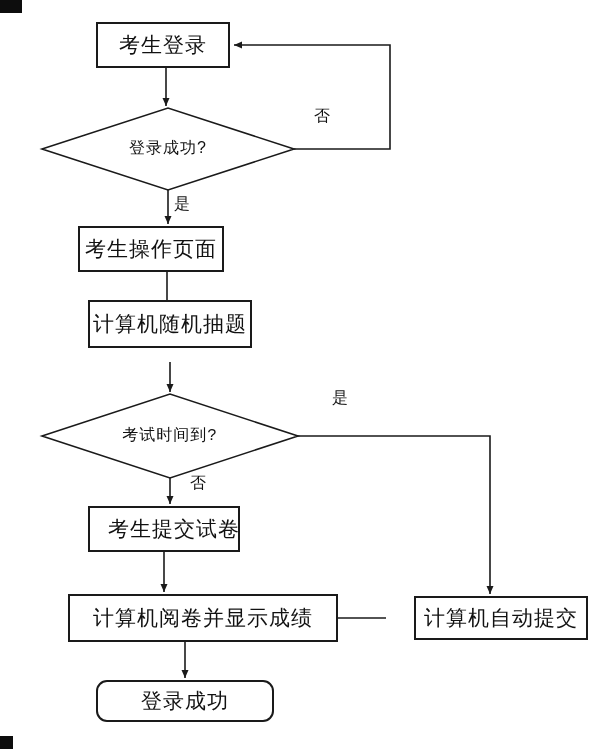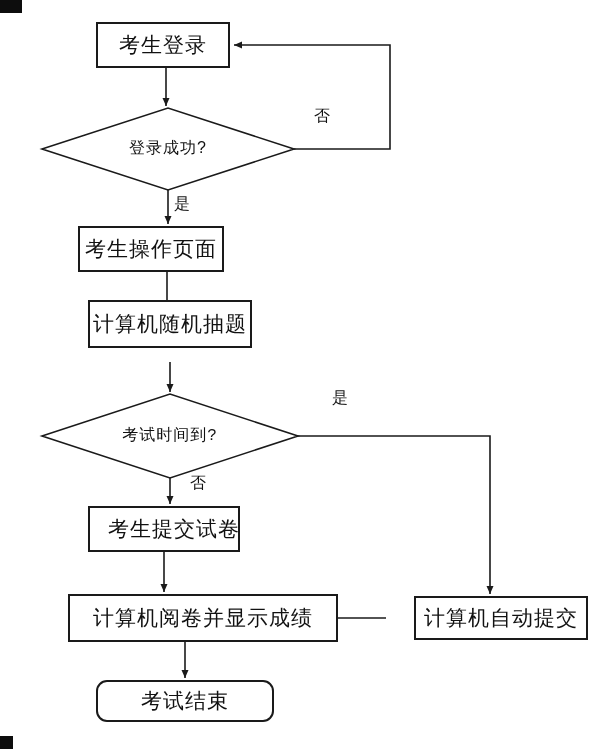--- a/index.html
+++ b/index.html
@@ -124,21 +124,21 @@
 
   <div class="node" id="node-grade">
     <span>计算机阅卷并显示成绩</span>
   </div>
 
   <div class="node" id="node-autosubmit">
     <span>计算机自动提交</span>
   </div>
 
   <div class="node terminal" id="node-end">
-    <span>考试结束</span>
+    <span>登录成功</span>
   </div>
 
   <div class="edge-label" id="edge-label-login-no">
     <span>否</span>
   </div>
   <div class="edge-label" id="edge-label-login-yes">
     <span>是</span>
   </div>
   <div class="edge-label" id="edge-label-time-yes">
     <span>是</span>

